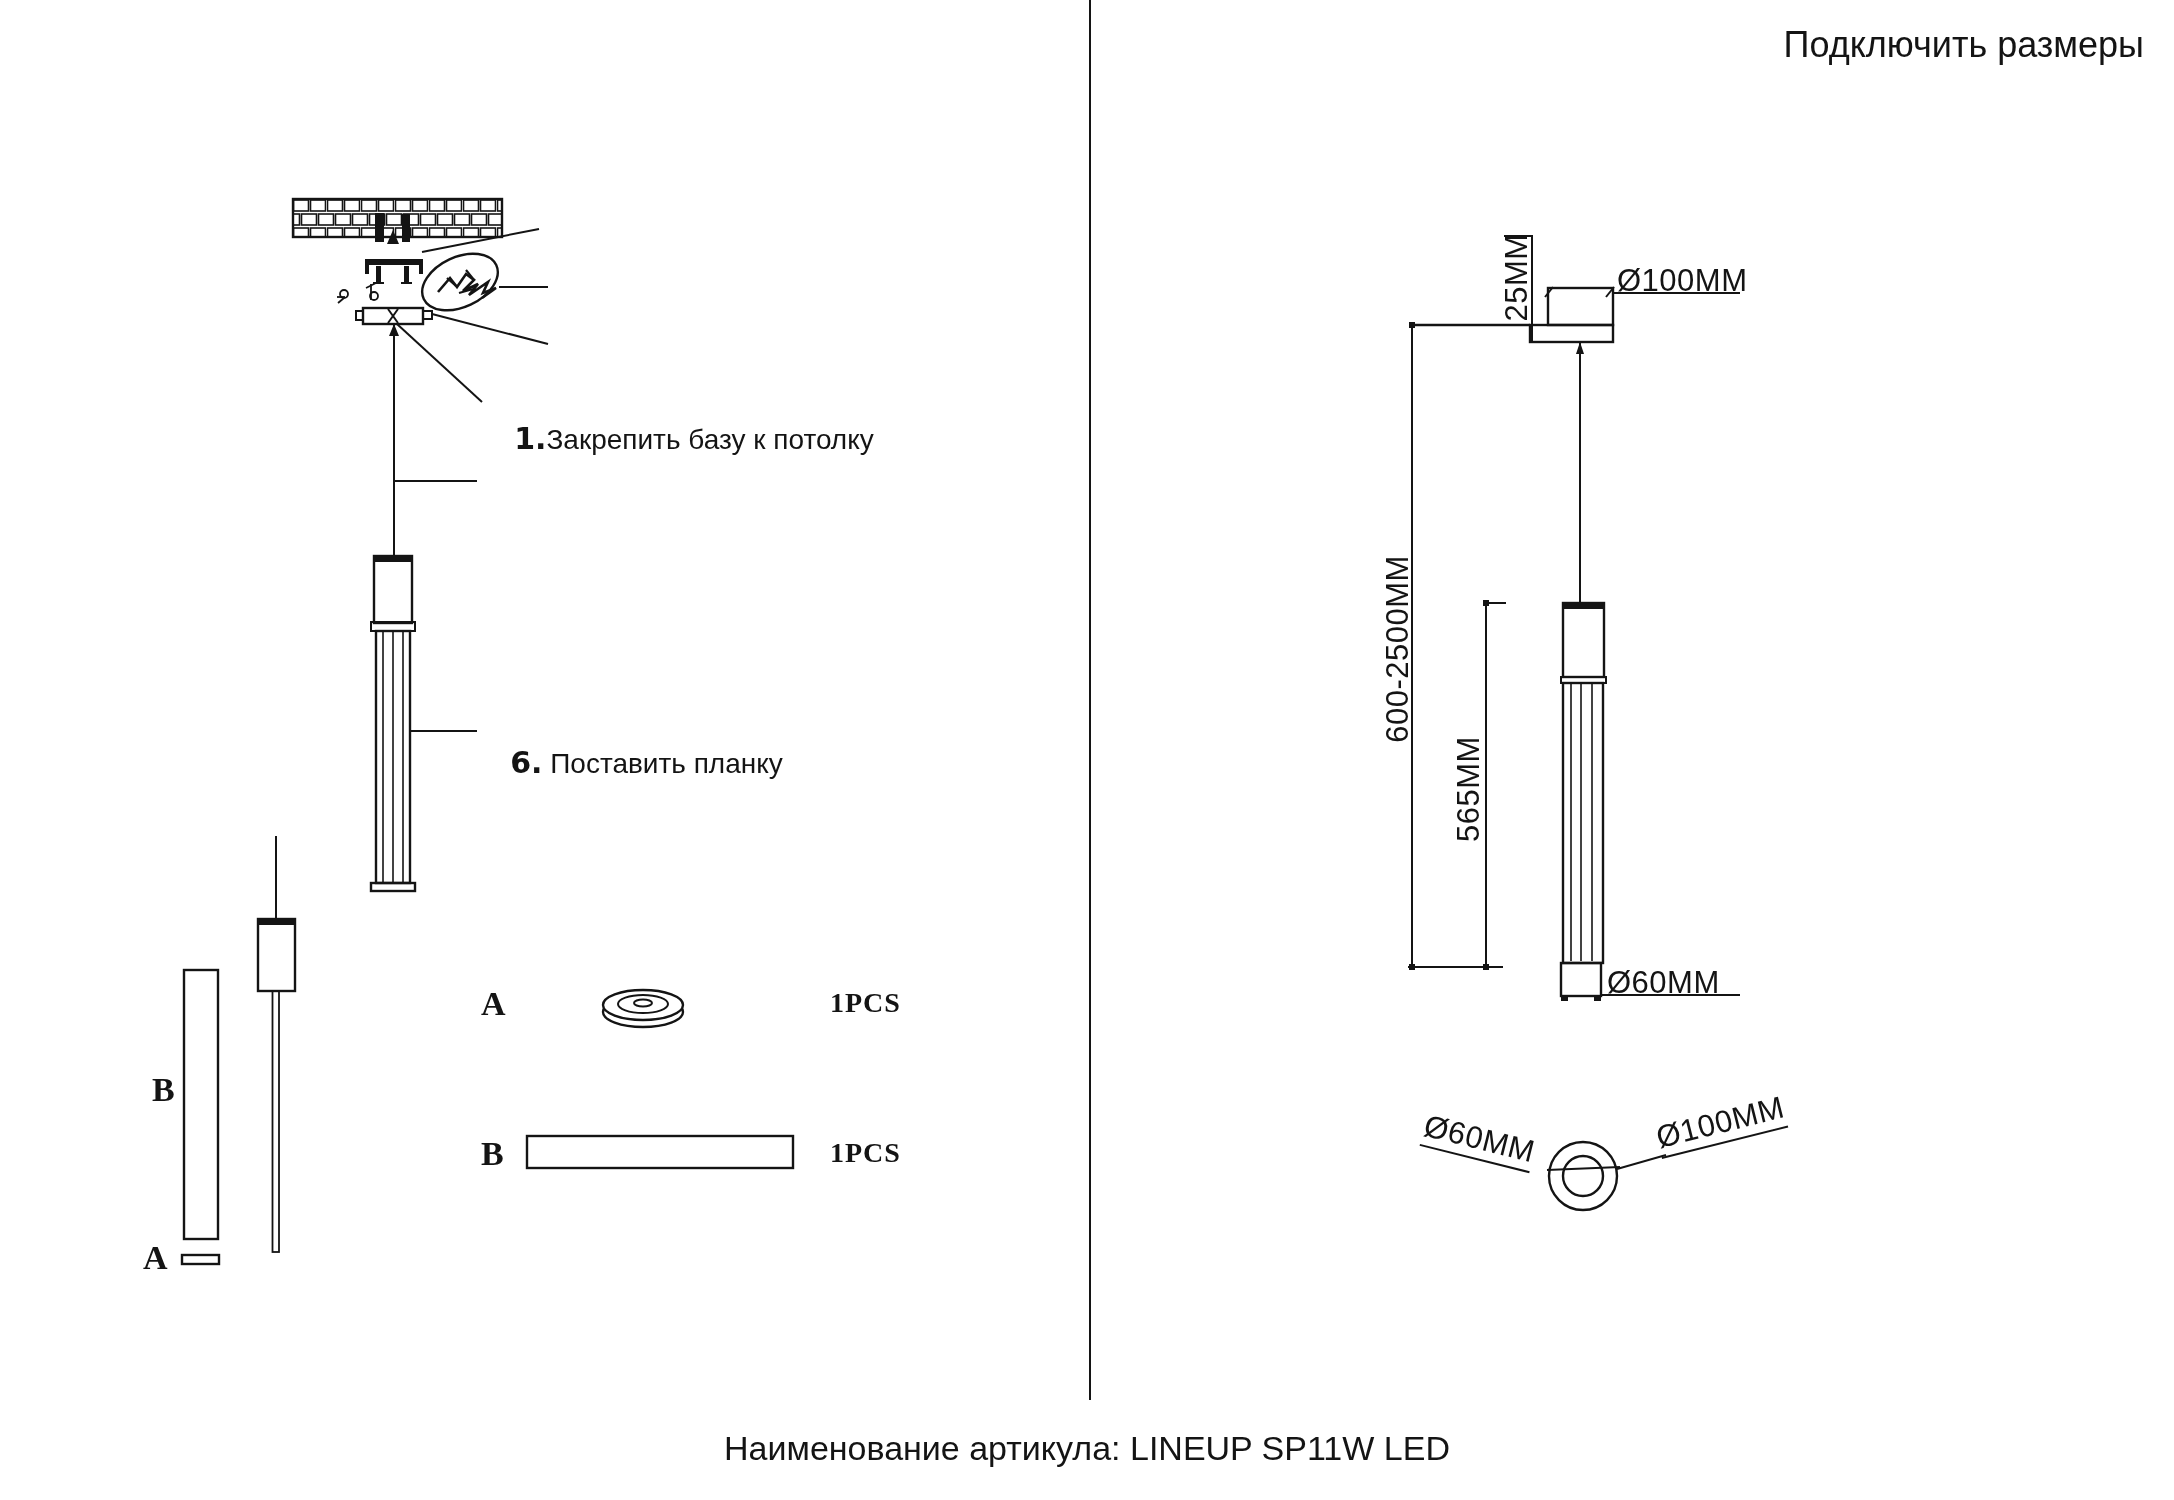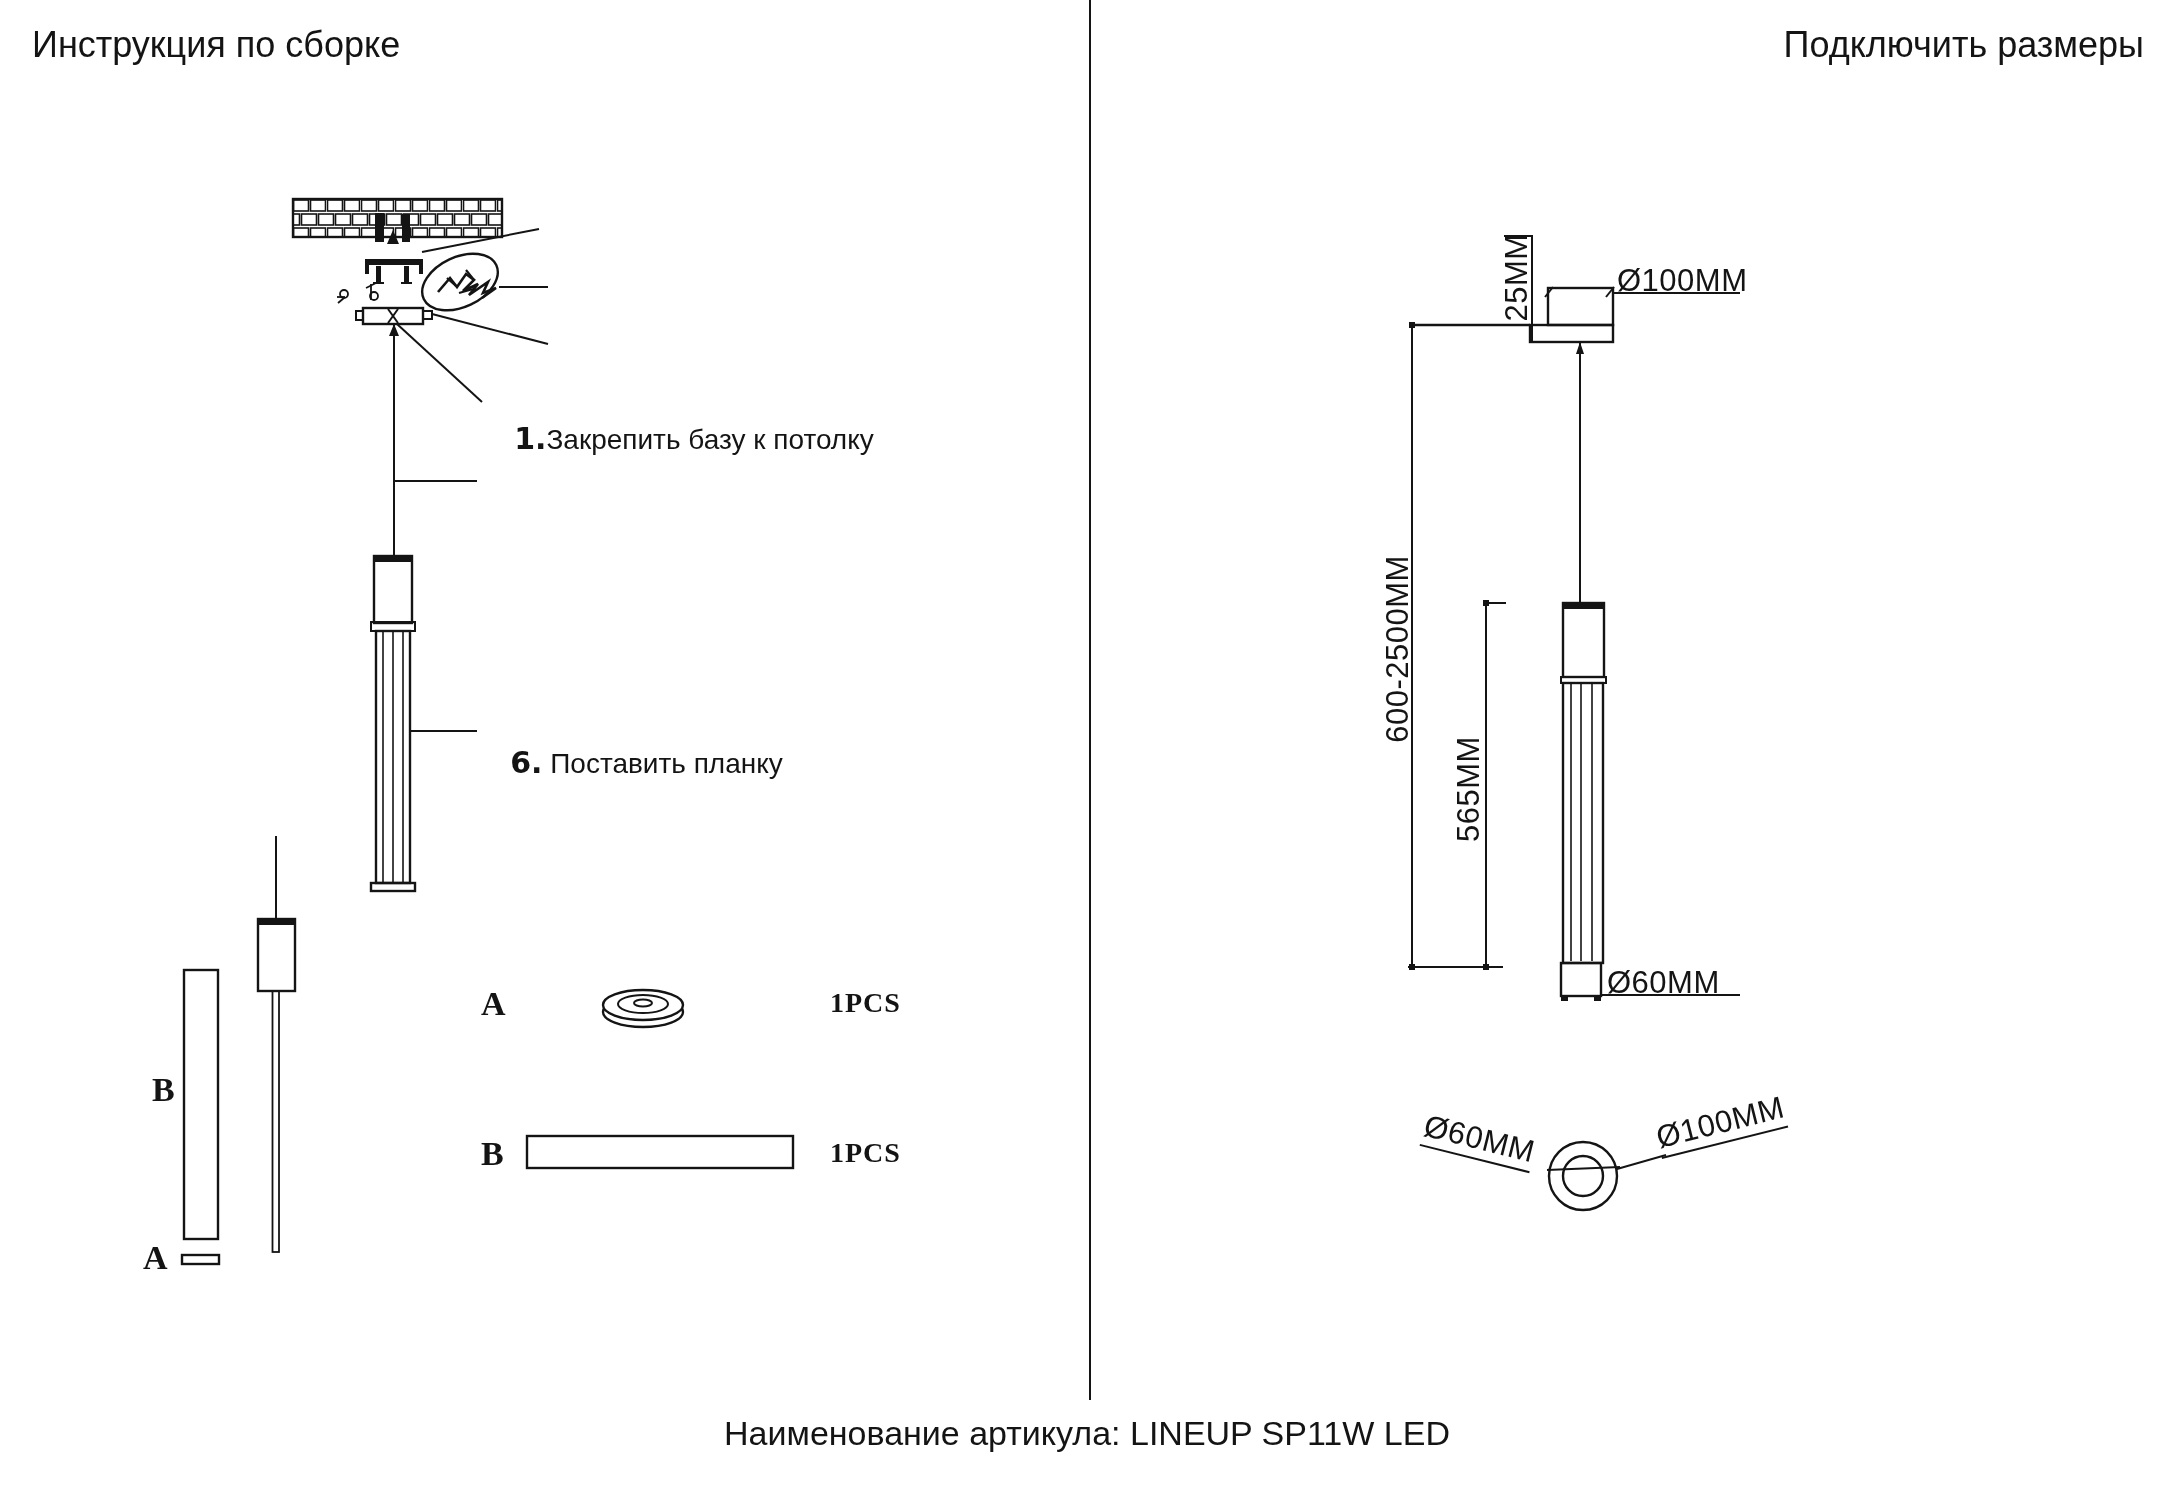--- a/index.html
+++ b/index.html
@@ -11,21 +11,21 @@
   .txt{position:absolute;white-space:pre;line-height:1.15;}
   .title{font-size:36px;}
   .step{font-size:28px;}
   .step .num{font-weight:700;font-size:30px;font-family:"DejaVu Sans",sans-serif;}
   .dim{font-size:31px;letter-spacing:.5px;}
   .rot90{transform:rotate(-90deg);transform-origin:0 0;text-align:center;}
   .partlabel{font-family:"Liberation Serif",serif;font-weight:700;font-size:34px;}
   .qty{font-family:"Liberation Serif",serif;font-weight:700;font-size:28px;letter-spacing:1px;}
   .rotA{transform:rotate(14deg);transform-origin:0 0;border-bottom:2px solid #141414;padding-bottom:1px;}
   .rotB{transform:rotate(-14deg);transform-origin:0 100%;border-bottom:2px solid #141414;padding-bottom:1px;}
-  .footer{font-size:34px;width:2174px;text-align:center;}
+  .footer{font-size:34px;width:2174px;text-align:center;margin-top:15px;}
 </style>
 </head>
 <body>
 
 <div class="canvas">
 
   <svg class="linework" width="2174" height="1500" viewBox="0 0 2174 1500">
     <defs>
       <pattern id="brick" x="293" y="199" width="34" height="28" patternUnits="userSpaceOnUse">
         <rect x="0.5" y="1" width="15" height="11" fill="none" stroke="#141414" stroke-width="1.6"></rect>
@@ -173,21 +173,20 @@
 
       <g>
         <circle cx="1583" cy="1176" r="34" stroke-width="2.4"></circle>
         <circle cx="1583" cy="1176" r="20" stroke-width="2.4"></circle>
         <line x1="1547" y1="1170" x2="1620" y2="1167" stroke-width="2"></line>
         <line x1="1617" y1="1169" x2="1666" y2="1155" stroke-width="2"></line>
       </g>
     </g>
   </svg>
 
-  <div class="txt title" style="left:32px;top:24px">Инструкция по сборке</div>
   <div class="txt title" style="right:30px;top:24px">Подключить размеры</div>
 
   <div class="txt step" style="left:483px;top:390px">
     <span class="num">1.</span><span>Закрепить базу к потолку</span>
   </div>
   <div class="txt step" style="left:479px;top:714px">
     <span class="num">6.</span><span> Поставить планку</span>
   </div>
 
   <div class="txt partlabel" style="left:152px;top:1070px">B</div>

